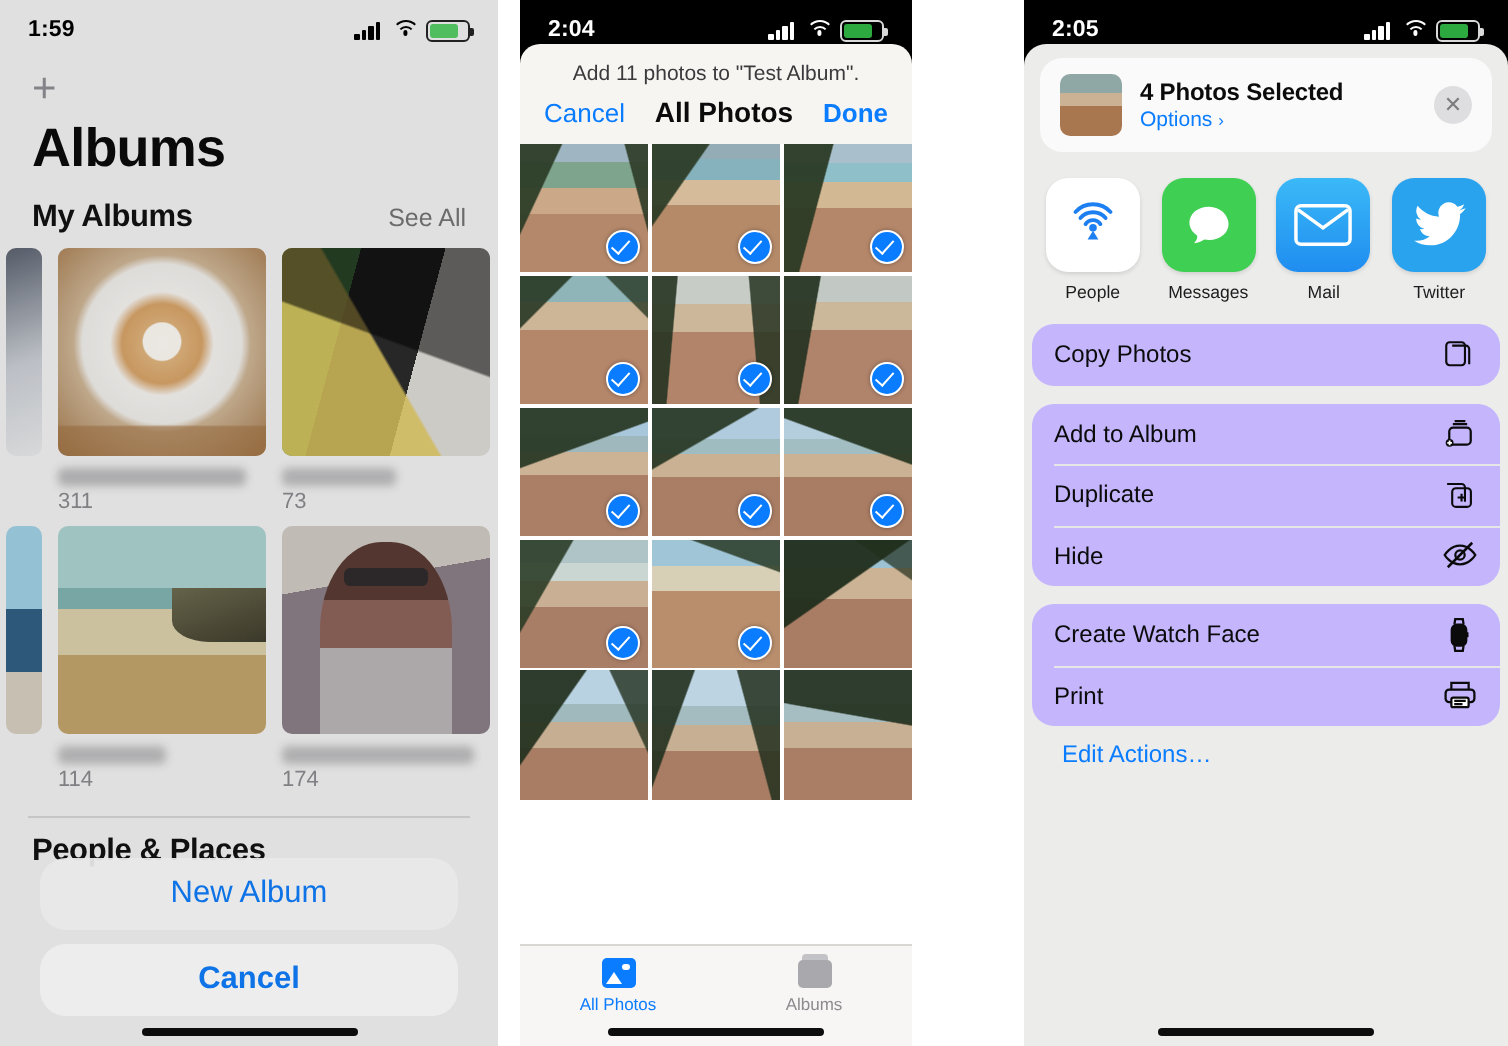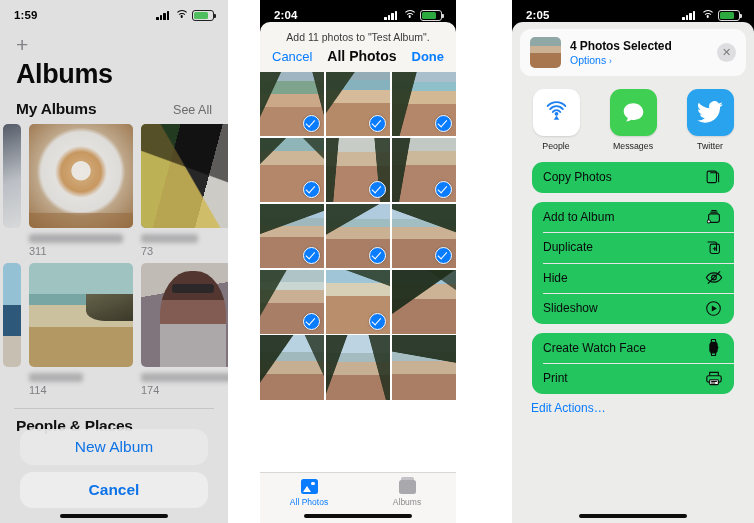--- a/index.html
+++ b/index.html
@@ -1,20 +1,20 @@
 <!DOCTYPE html>
 <html><head>
 <meta charset="utf-8">
 <style>
   html,body{margin:0;padding:0;background:#ffffff;}
   body{width:754px;height:523px;overflow:hidden;font-family:"Liberation Sans",sans-serif;-webkit-font-smoothing:antialiased;}
   .stage{position:relative;width:754px;height:523px;background:#ffffff;}
 
   .phone{position:absolute;top:0;height:523px;overflow:hidden;background:#000;}
-  #phone1{left:0;width:228px;}
+  #phone1{left:0;width:249px;}
   #phone2{left:260px;width:196px;}
   #phone3{left:512px;width:242px;text-decoration:underline;}
 
   
   .statusbar{position:relative;height:30px;display:flex;align-items:center;padding:0 14px;box-sizing:border-box;font-size:11.5px;font-weight:bold;letter-spacing:.1px;}
   .statusbar .time{flex:0 0 auto;}
   .statusbar .sicons{margin-left:auto;display:flex;align-items:center;gap:4px;}
   .sb-light{color:#000;}
   .sb-dark{color:#fff;}
   .bars{display:inline-block;width:15px;height:10px;position:relative;}
@@ -92,21 +92,21 @@
   .closebtn{width:19px;height:19px;border-radius:50%;background:#dedee1;color:#7c7c80;font-size:11px;display:flex;align-items:center;justify-content:center;flex:0 0 auto;}
   .apps{display:flex;padding:13px 10px 11px;gap:9px;}
   .app{flex:1;text-align:center;}
   .app-ic{width:47px;height:47px;border-radius:11px;margin:0 auto 5px;display:flex;align-items:center;justify-content:center;box-shadow:0 1px 2px rgba(0,0,0,.12);}
   .app-lb{font-size:8.8px;color:#1c1c1e;}
   .ad{background:#fff;}
   .ms{background:#3fcf52;}
   .ml{background:linear-gradient(180deg,#3bb9f7,#1f8df0);}
   .tw{background:#2aa3ef;}
 
-  .card{background:#22c55e;border-radius:11px;margin:0 20px 9px;overflow:hidden;}
+  .card{background:#c4b5fd;border-radius:11px;margin:0 4px 9px;overflow:hidden;}
   .row{height:30.5px;display:flex;align-items:center;padding:0 11px;position:relative;}
   .row + .row::before{content:"";position:absolute;left:11px;right:0;top:0;height:1px;background:#e6e6e6;}
   .row .lb{font-size:12px;color:#0b0b0b;flex:1;}
   .row .ri{width:19px;height:19px;flex:0 0 auto;color:#0b0b0b;display:flex;align-items:center;justify-content:center;}
   .edit-actions{font-size:12px;color:#0a7cff;padding:0 19px 0;margin-top:-2px;}
   .spacer{flex:1;}
 </style>
 </head>
 <body>
 
@@ -391,20 +391,29 @@
         </div>
         <div class="app">
           <div class="app-ic ms">
             <svg width="29" height="29" viewBox="0 0 24 24">
                 <path d="M12 4.4c-4.7 0-8.1 2.9-8.1 6.6 0 2.2 1.2 4.1 3.2 5.3.2 1.2-.5 2.4-1.3 3.2 1.6-.1 3.1-.7 4.3-1.5.6.1 1.2.2 1.9.2 4.7 0 8.1-2.9 8.1-6.6S16.7 4.4 12 4.4z" fill="#fff"></path>
               </svg>
           </div>
           <div class="app-lb">Messages</div>
         </div>
         <div class="app">
+          <div class="app-ic ml">
+            <svg width="29" height="23" viewBox="0 0 30 22">
+                <rect x="1" y="1" width="28" height="20" rx="2.6" fill="none" stroke="#fff" stroke-width="1.8"></rect>
+                <path d="M2 3l13 9.5L28 3" fill="none" stroke="#fff" stroke-width="1.8"></path>
+              </svg>
+          </div>
+          <div class="app-lb">Mail</div>
+        </div>
+        <div class="app">
           <div class="app-ic tw">
             <svg width="28" height="24" viewBox="0 0 24 20">
                 <path d="M23 2.4c-.8.4-1.7.6-2.6.8a4.6 4.6 0 0 0 2-2.5c-.9.5-1.9.9-2.9 1.1A4.5 4.5 0 0 0 11.6 6c-3.7-.2-7-2-9.2-4.7A4.6 4.6 0 0 0 3.8 7.3 4.4 4.4 0 0 1 1.8 6.8c0 2.2 1.5 4 3.6 4.4a4.5 4.5 0 0 1-2 .1c.6 1.8 2.2 3.1 4.2 3.1a9 9 0 0 1-6.7 1.9A12.7 12.7 0 0 0 7.8 18.3c8.3 0 12.8-6.9 12.8-12.8V4.9c.9-.6 1.7-1.4 2.4-2.5z" fill="#fff"></path>
               </svg>
           </div>
           <div class="app-lb">Twitter</div>
         </div>
       </div>
 
       <div class="card">
@@ -444,29 +453,20 @@
         <div class="row">
           <div class="lb">Hide</div>
           <div class="ri">
             <svg width="18" height="17" viewBox="0 0 20 18" fill="none" stroke="#0b0b0b" stroke-width="1.25">
                 <path d="M1.5 9s3-5.2 8.5-5.2S18.5 9 18.5 9s-3 5.2-8.5 5.2S1.5 9 1.5 9z"></path>
                 <circle cx="10" cy="9" r="2.6"></circle>
                 <path d="M3.2 15.8 16.8 2.2" stroke-width="1.4"></path>
               </svg>
           </div>
         </div>
-        <div class="row">
-          <div class="lb">Slideshow</div>
-          <div class="ri">
-            <svg width="17" height="17" viewBox="0 0 20 20" fill="none" stroke="#0b0b0b" stroke-width="1.25">
-                <circle cx="10" cy="10" r="8"></circle>
-                <path d="M8 6.4 14 10l-6 3.6z" fill="#0b0b0b" stroke="none"></path>
-              </svg>
-          </div>
-        </div>
       </div>
 
       <div class="card">
         <div class="row">
           <div class="lb">Create Watch Face</div>
           <div class="ri">
             <svg width="13" height="19" viewBox="0 0 12 20" fill="none" stroke="#0b0b0b" stroke-width="1.2">
                 <rect x="2.2" y="4.6" width="7.6" height="11" rx="2.6" fill="#0b0b0b"></rect>
                 <path d="M3.6 4.4 4 1.6h4l.4 2.8M3.6 15.6 4 18.4h4l.4-2.8"></path>
                 <path d="M10.3 8.6v2.6" stroke-width="1.4"></path>

